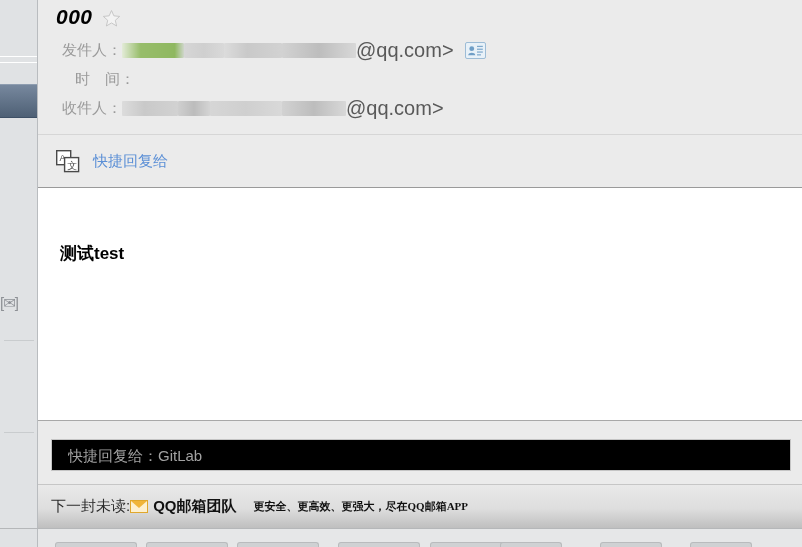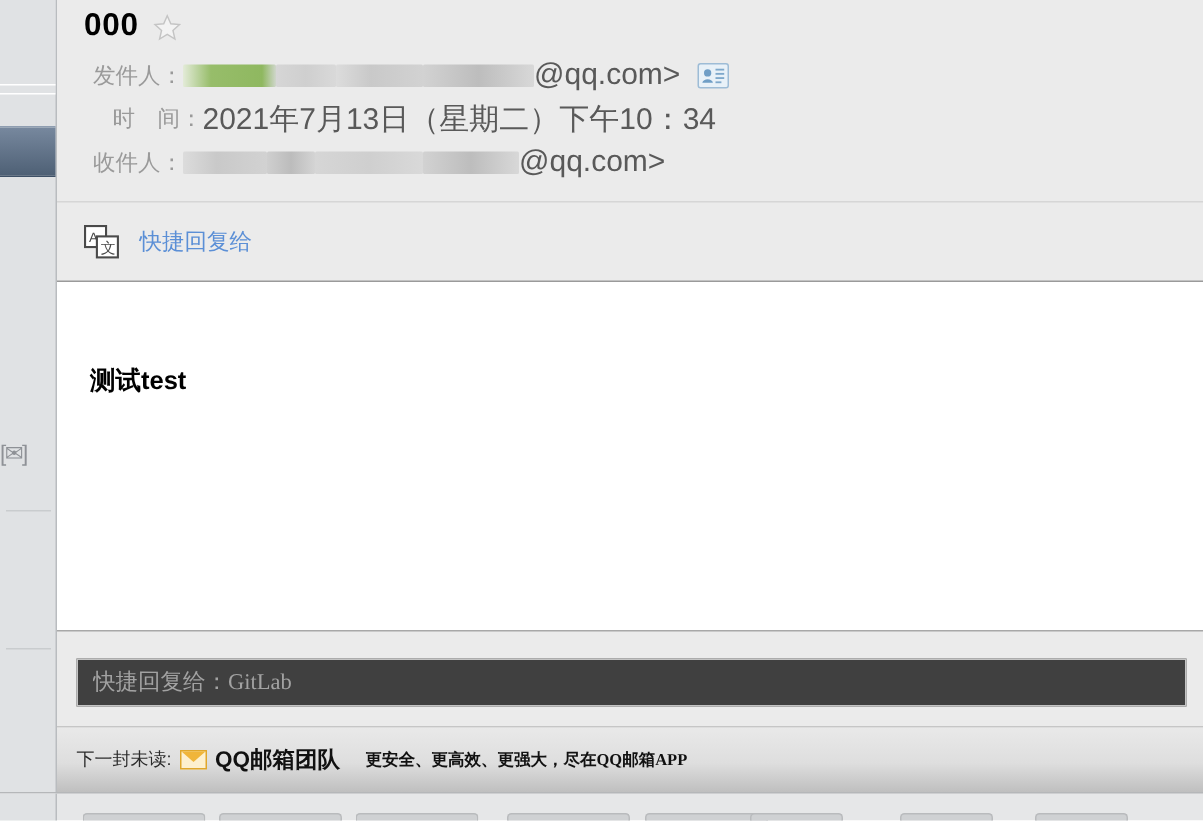--- a/index.html
+++ b/index.html
@@ -85,20 +85,21 @@
     box-sizing: border-box;
   }
 
   .subject-row {
     position: absolute;
     left: 18px; top: 0px;
     height: 34px;
     display: flex;
     align-items: center;
     gap: 9px;
+    font-style: italic;
   }
   .subject-text {
     font-size: 21px;
     font-weight: bold;
     color: #000000;
     letter-spacing: 0.5px;
     line-height: 34px;
   }
   .star-icon {
     display: inline-block;
@@ -215,48 +216,48 @@
     left: 0; top: 420px;
     width: 764px; height: 64px;
     background: #ebebeb;
     border-top: 1px solid #a8a8a8;
     box-sizing: border-box;
   }
   .quick-reply-input {
     position: absolute;
     left: 13px; top: 18px;
     width: 740px; height: 32px;
-    background: #404040;
+    background: #000000;
     border: 1px solid #c4c4c4;
     box-sizing: border-box;
     font-size: 15px;
     color: #a2a2a2;
-    padding: 0 10px;
+    padding: 0 16px;
     line-height: 30px;
-    font-family: Liberation Serif, serif;
+    font-family: Liberation Sans, sans-serif;
     outline: none;
   }
   .quick-reply-input::placeholder { color: #a2a2a2; opacity: 1; }
 
   
   .next-unread-bar {
     position: absolute;
     left: 0; top: 484px;
     width: 764px; height: 44px;
     background: linear-gradient(to bottom, #e9e9e9 0%, #dedede 55%, #bfbfbf 100%);
     border-top: 1px solid #c6c6c6;
     box-sizing: border-box;
     display: flex;
     align-items: center;
     padding-left: 13px;
   }
   .next-unread-label {
-    font-size: 12px;
+    font-size: 15px;
     color: #2b2b2b;
-    margin-right: 6px;
+    margin-right: 0;
   }
   .envelope-icon {
     width: 18px; height: 13px;
     background: #fdf0cf;
     border: 1px solid #e0a72c;
     position: relative;
     margin-right: 5px;
     box-sizing: border-box;
     flex: none;
   }
@@ -365,21 +366,20 @@
               <rect x="11.6" y="3" width="6.2" height="1.3" fill="#7ea8cb"></rect>
               <rect x="11.6" y="6" width="6.2" height="1.3" fill="#7ea8cb"></rect>
               <rect x="11.6" y="9" width="6.2" height="1.3" fill="#7ea8cb"></rect>
               <rect x="11.6" y="12" width="4.2" height="1.3" fill="#7ea8cb"></rect>
             </svg>
           </span>
         </div>
 
         <div class="meta-row">
           <span class="meta-label spread">时　间：</span>
-          <span class="meta-value dark">2021年7月13日（星期二）下午10：34</span>
         </div>
 
         <div class="meta-row">
           <span class="meta-label">收件人：</span>
           <span class="blur gray2" style="width:56px;"></span>
           <span class="blur gray4" style="width:32px;"></span>
           <span class="blur gray1" style="width:72px;"></span>
           <span class="blur gray3" style="width:64px;"></span>
           <span class="meta-value dark">@qq.com&gt;</span>
         </div>

